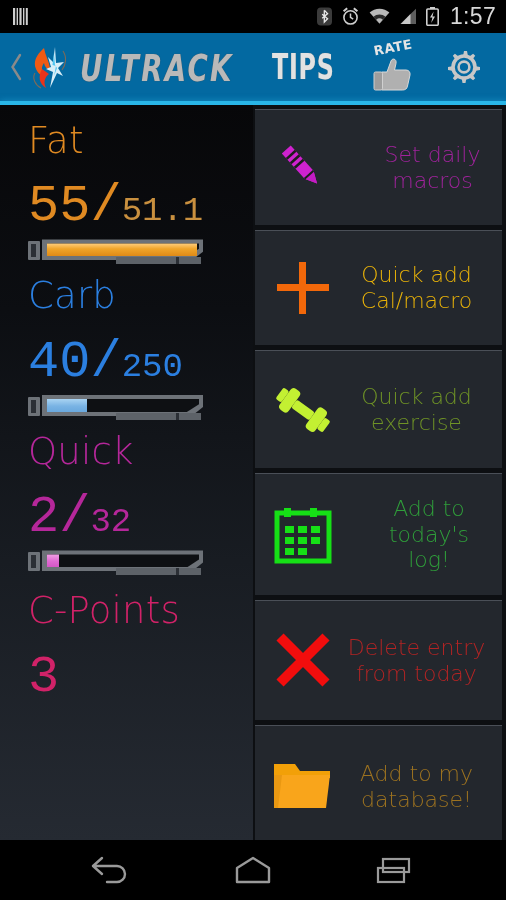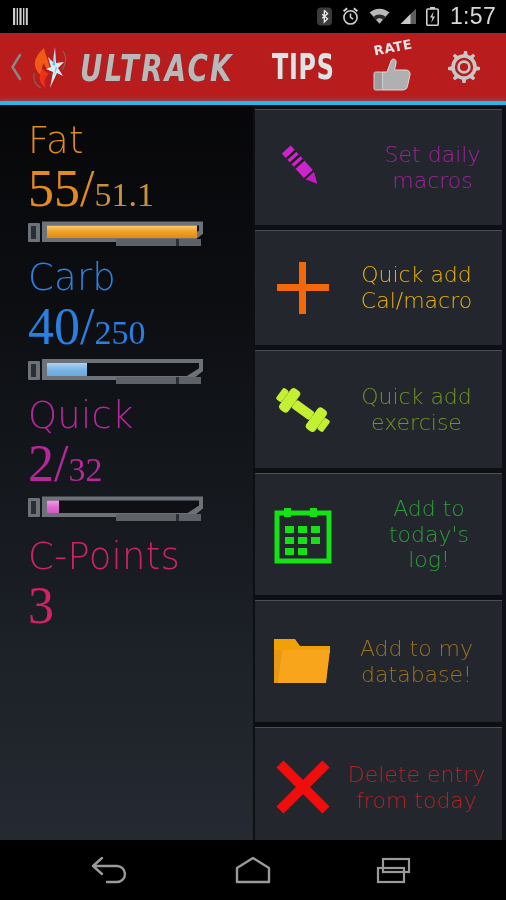--- a/index.html
+++ b/index.html
@@ -15,21 +15,21 @@
     padding:0 10px 0 12px;
   }
   .sb-left { display:flex; align-items:center; gap:6px; }
   .sb-right { margin-left:auto; display:flex; align-items:center; gap:9px; }
   .sb-clock { color:#d8d8d8; font-size:23px; letter-spacing:.3px; padding-left:2px;}
   .sb-ico { display:block; }
 
   
   .appbar {
     position:absolute; top:33px; left:0; width:506px; height:68px;
-    background:#b91c1c; display:flex; align-items:center;
+    background:#0369a1; display:flex; align-items:center;
   }
   .appbar-left { display:flex; align-items:center; width:253px; padding-left:6px; }
   .back-chev { width:20px; display:flex; justify-content:center; color:#8a8a8a; }
   .logo-wrap { width:44px; height:48px; position:relative; margin-left:1px; }
   .brand {
     color:#b9b9b9; font-size:30px; font-weight:bold; font-style:italic;
     letter-spacing:2.5px; margin-left:9px;
     font-family:"DejaVu Sans", sans-serif;
     transform:scaleY(1.25) scaleX(0.92); transform-origin:left center;
     text-shadow:0 0 1px #555;
@@ -60,21 +60,21 @@
     position:absolute; top:0; left:0; width:253px; height:735px;
     background:linear-gradient(to bottom,#070709 0%,#0c0e12 28%,#181c22 62%,#252a32 100%);
     padding:17px 0 0 28px;
   }
   .macro { position:relative; }
   .macro + .macro { margin-top:13px; }
   .macro-name {
     font-size:37px; font-weight:300; line-height:1.04;
     font-family:"DejaVu Sans", sans-serif; letter-spacing:.2px;
   }
-  .macro-vals { line-height:1.0; margin-top:3px; font-family:Liberation Serif, serif; font-weight:300;}
+  .macro-vals { line-height:1.0; margin-top:21px; font-family:Liberation Mono, monospace; font-weight:300;}
   .v-cur { font-size:52px; }
   .v-sep { font-size:52px; }
   .v-goal { font-size:34px; }
 
   
   .pbar { position:relative; width:175px; height:25px; margin-top:6px; }
   .pb-cap {
     position:absolute; left:0; top:2px; width:12px; height:19px;
     background:#6d7278; border-radius:1px;
   }
@@ -340,40 +340,40 @@
               <rect x="26" y="33" width="9" height="7"></rect>
               <rect x="39" y="33" width="9" height="7"></rect>
               <rect x="13" y="44" width="9" height="7"></rect>
               <rect x="26" y="44" width="9" height="7"></rect>
             </g>
           </svg>
         </div>
         <div class="card-label" style="color:#2f9e3a">Add to today's log!</div>
       </div>
 
+      <div class="card" style="height:120px;">
+        <div class="card-icon">
+          <svg width="62" height="58" viewBox="0 0 62 58">
+            <path d="M8 5 L54 51 M54 5 L8 51" stroke="#f20d0d" stroke-width="10" stroke-linecap="butt"></path>
+          </svg>
+        </div>
+        <div class="card-label" style="color:#b32424">Delete entry from today</div>
+      </div>
+
       <div class="card" style="height:122px;">
         <div class="card-icon">
           <svg width="66" height="58" viewBox="0 0 66 58">
             <path d="M4 6 L25 6 L30 13 L60 13 L60 20 L4 20 Z" fill="#f2a008"></path>
             <path d="M4 17 L60 17 L56 50 L4 50 Z" fill="#f9a51b"></path>
             <path d="M4 17 L12 17 L8 50 L4 50 Z" fill="#d98c0a" opacity=".5"></path>
           </svg>
         </div>
         <div class="card-label" style="color:#9c7220">Add to my database!</div>
       </div>
 
-      <div class="card" style="height:120px;">
-        <div class="card-icon">
-          <svg width="62" height="58" viewBox="0 0 62 58">
-            <path d="M8 5 L54 51 M54 5 L8 51" stroke="#f20d0d" stroke-width="10" stroke-linecap="butt"></path>
-          </svg>
-        </div>
-        <div class="card-label" style="color:#b32424">Delete entry from today</div>
-      </div>
-
     </div>
   </div>
 
   <div class="navbar">
     <div class="nav-btn">
       <svg width="44" height="30" viewBox="0 0 44 30">
         <path d="M4 11 L13 3 M4 11 L13 19 M4 11 L28 11 A8 8 0 0 1 28 27 L18 27" stroke="#9a9a9a" stroke-width="2.4" fill="none" stroke-linecap="round" stroke-linejoin="round"></path>
       </svg>
     </div>
     <div class="nav-btn">

